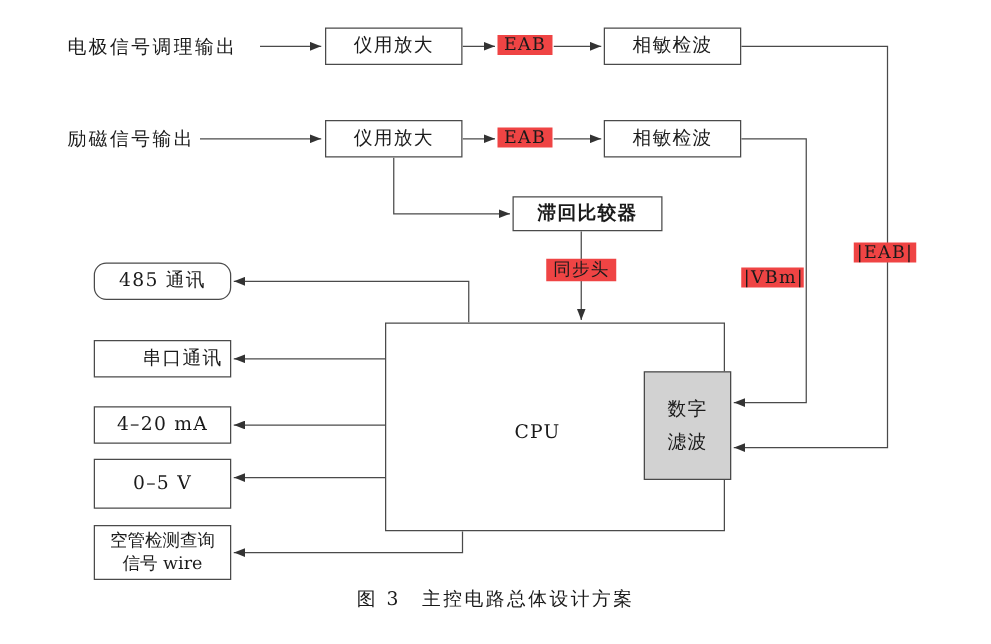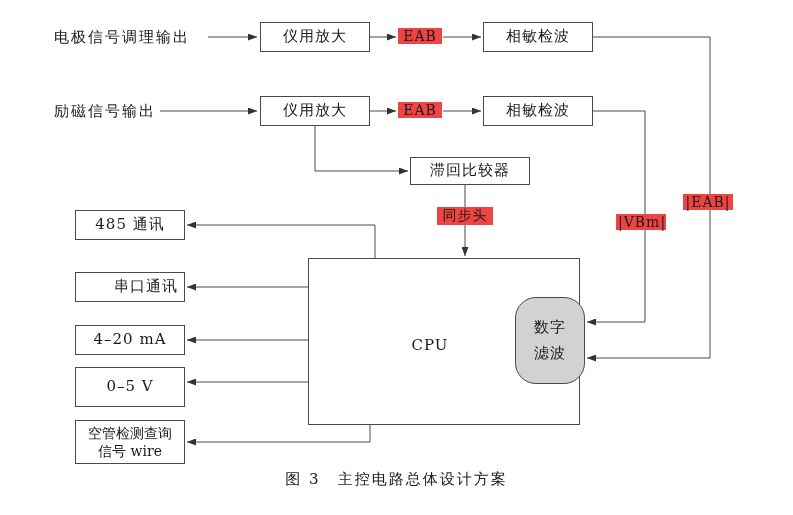--- a/index.html
+++ b/index.html
@@ -119,50 +119,50 @@
     <span>相敏检波</span>
   </div>
 
   <div class="box" style="left:260px; top:96px; width:110px; height:30px;">
     <span>仪用放大</span>
   </div>
   <div class="box" style="left:483px; top:96px; width:110px; height:30px;">
     <span>相敏检波</span>
   </div>
 
-  <div class="box" style="left:410px; top:157px; width:120px; height:28px;">
+  <div class="box" style="left:410px; top:157px; width:120px; height:28px;font-weight:bold;">
     <span>滞回比较器</span>
   </div>
 
   <div class="box" style="left:308px; top:258px; width:272px; height:167px;"></div>
   <div class="cpu-label">CPU</div>
 
-  <div class="box gray" style="left:515px; top:297px; width:70px; height:87px; line-height:1.7; z-index:2;border-radius:21px;">
+  <div class="box gray" style="left:515px; top:297px; width:70px; height:87px; line-height:1.7; z-index:2;">
     <span>数字</span>
     <span>滤波</span>
   </div>
 
-  <div class="box" style="left:75px; top:210px; width:110px; height:30px;">
+  <div class="box" style="left:75px; top:210px; width:110px; height:30px;border-radius:10px;">
     <span>485 通讯</span>
   </div>
   <div class="box" style="left:75px; top:272px; width:110px; height:30px;padding-left:32px;">
     <span>串口通讯</span>
   </div>
   <div class="box" style="left:75px; top:325px; width:110px; height:30px;">
     <span>4–20 mA</span>
   </div>
   <div class="box" style="left:75px; top:367px; width:110px; height:40px;">
     <span>0–5 V</span>
   </div>
   <div class="box small-text" style="left:75px; top:420px; width:110px; height:44px;">
     <span>空管检测查询</span>
     <span>信号 wire</span>
   </div>
 
   <div class="edge-label" style="left:398px; top:28px; width:44px;">EAB</div>
   <div class="edge-label" style="left:398px; top:102px; width:44px;">EAB</div>
   <div class="edge-label" style="left:437px; top:207px; width:56px;">同步头</div>
-  <div class="edge-label" style="left:616px; top:214px; width:50px;">|VBm|</div>
+  <div class="edge-label" style="left:593px; top:214px; width:50px;">|VBm|</div>
   <div class="edge-label" style="left:683px; top:194px; width:50px;">|EAB|</div>
 
   <div class="caption">图 3　主控电路总体设计方案</div>
 
 </div>
 
 </body></html>

